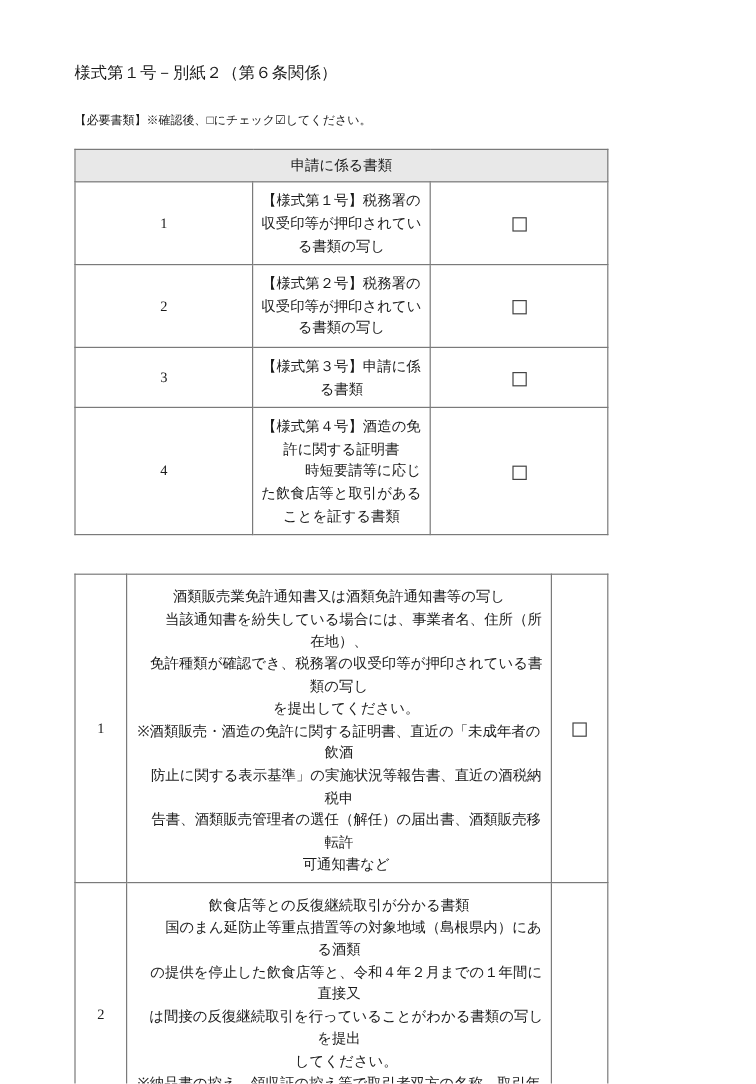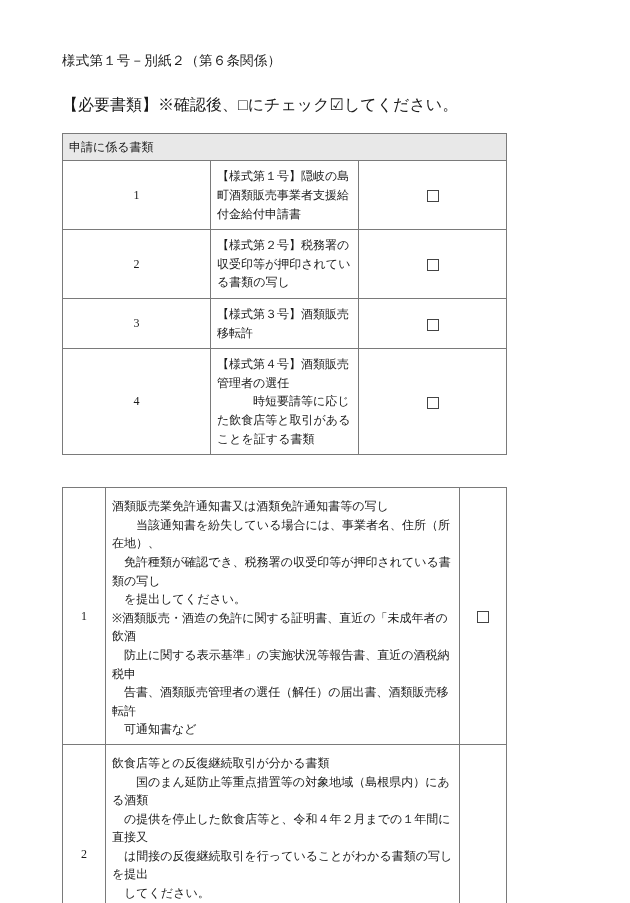--- a/index.html
+++ b/index.html
@@ -21,39 +21,39 @@
     height: 903px;
     padding: 52px 58px 20px 62px;
   }
   .doc-title {
     font-size: 13.5px;
     letter-spacing: 0.2px;
     margin: 0 0 22px 0;
     line-height: 1.4;
   }
   .notice {
-    font-size: 16px;
+    font-size: 10px;
     margin: 0 0 16px 0;
     line-height: 1.5;
   }
   table.doc-table {
     border-collapse: collapse;
     width: 100%;
     table-layout: fixed;
     margin-bottom: 20px;
   }
   table.doc-table td,
   table.doc-table th {
     border: 1px solid #7a7a7a;
     vertical-align: middle;
     padding: 4px 6px;
     font-size: 12px;
     line-height: 1.55;
     font-weight: normal;
-    text-align: left;
+    text-align: center;
   }
   .section-head td {
     background: #e8e8e8;
     font-size: 12px;
     padding: 6px 8px;
   }
   .col-no {
     width: 30px;
     text-align: center !important;
     font-size: 12px;
@@ -95,36 +95,36 @@
 
   <div class="notice">【必要書類】※確認後、□にチェック☑してください。</div>
 
   <table class="doc-table tbl1">
     <tbody>
       <tr class="section-head">
         <td colspan="3">申請に係る書類</td>
       </tr>
       <tr>
         <td class="col-no">1</td>
-        <td class="cell-text">【様式第１号】隠岐の島町酒類販売事業者支援給付金給付申請書</td>
+        <td class="cell-text">【様式第１号】税務署の収受印等が押印されている書類の写し</td>
         <td class="col-check"><span class="checkbox"></span></td>
       </tr>
       <tr>
         <td class="col-no">2</td>
         <td class="cell-text">【様式第２号】税務署の収受印等が押印されている書類の写し</td>
         <td class="col-check"><span class="checkbox"></span></td>
       </tr>
       <tr>
         <td class="col-no">3</td>
-        <td class="cell-text">【様式第３号】酒類販売移転許</td>
+        <td class="cell-text">【様式第３号】申請に係る書類</td>
         <td class="col-check"><span class="checkbox"></span></td>
       </tr>
       <tr>
         <td class="col-no">4</td>
-        <td class="cell-text">【様式第４号】酒類販売管理者の選任
+        <td class="cell-text">【様式第４号】酒造の免許に関する証明書
 　　　時短要請等に応じた飲食店等と取引があることを証する書類</td>
         <td class="col-check"><span class="checkbox"></span></td>
       </tr>
     </tbody>
   </table>
 
   <div class="spacer"></div>
 
   <table class="doc-table tbl2">
     <tbody>

